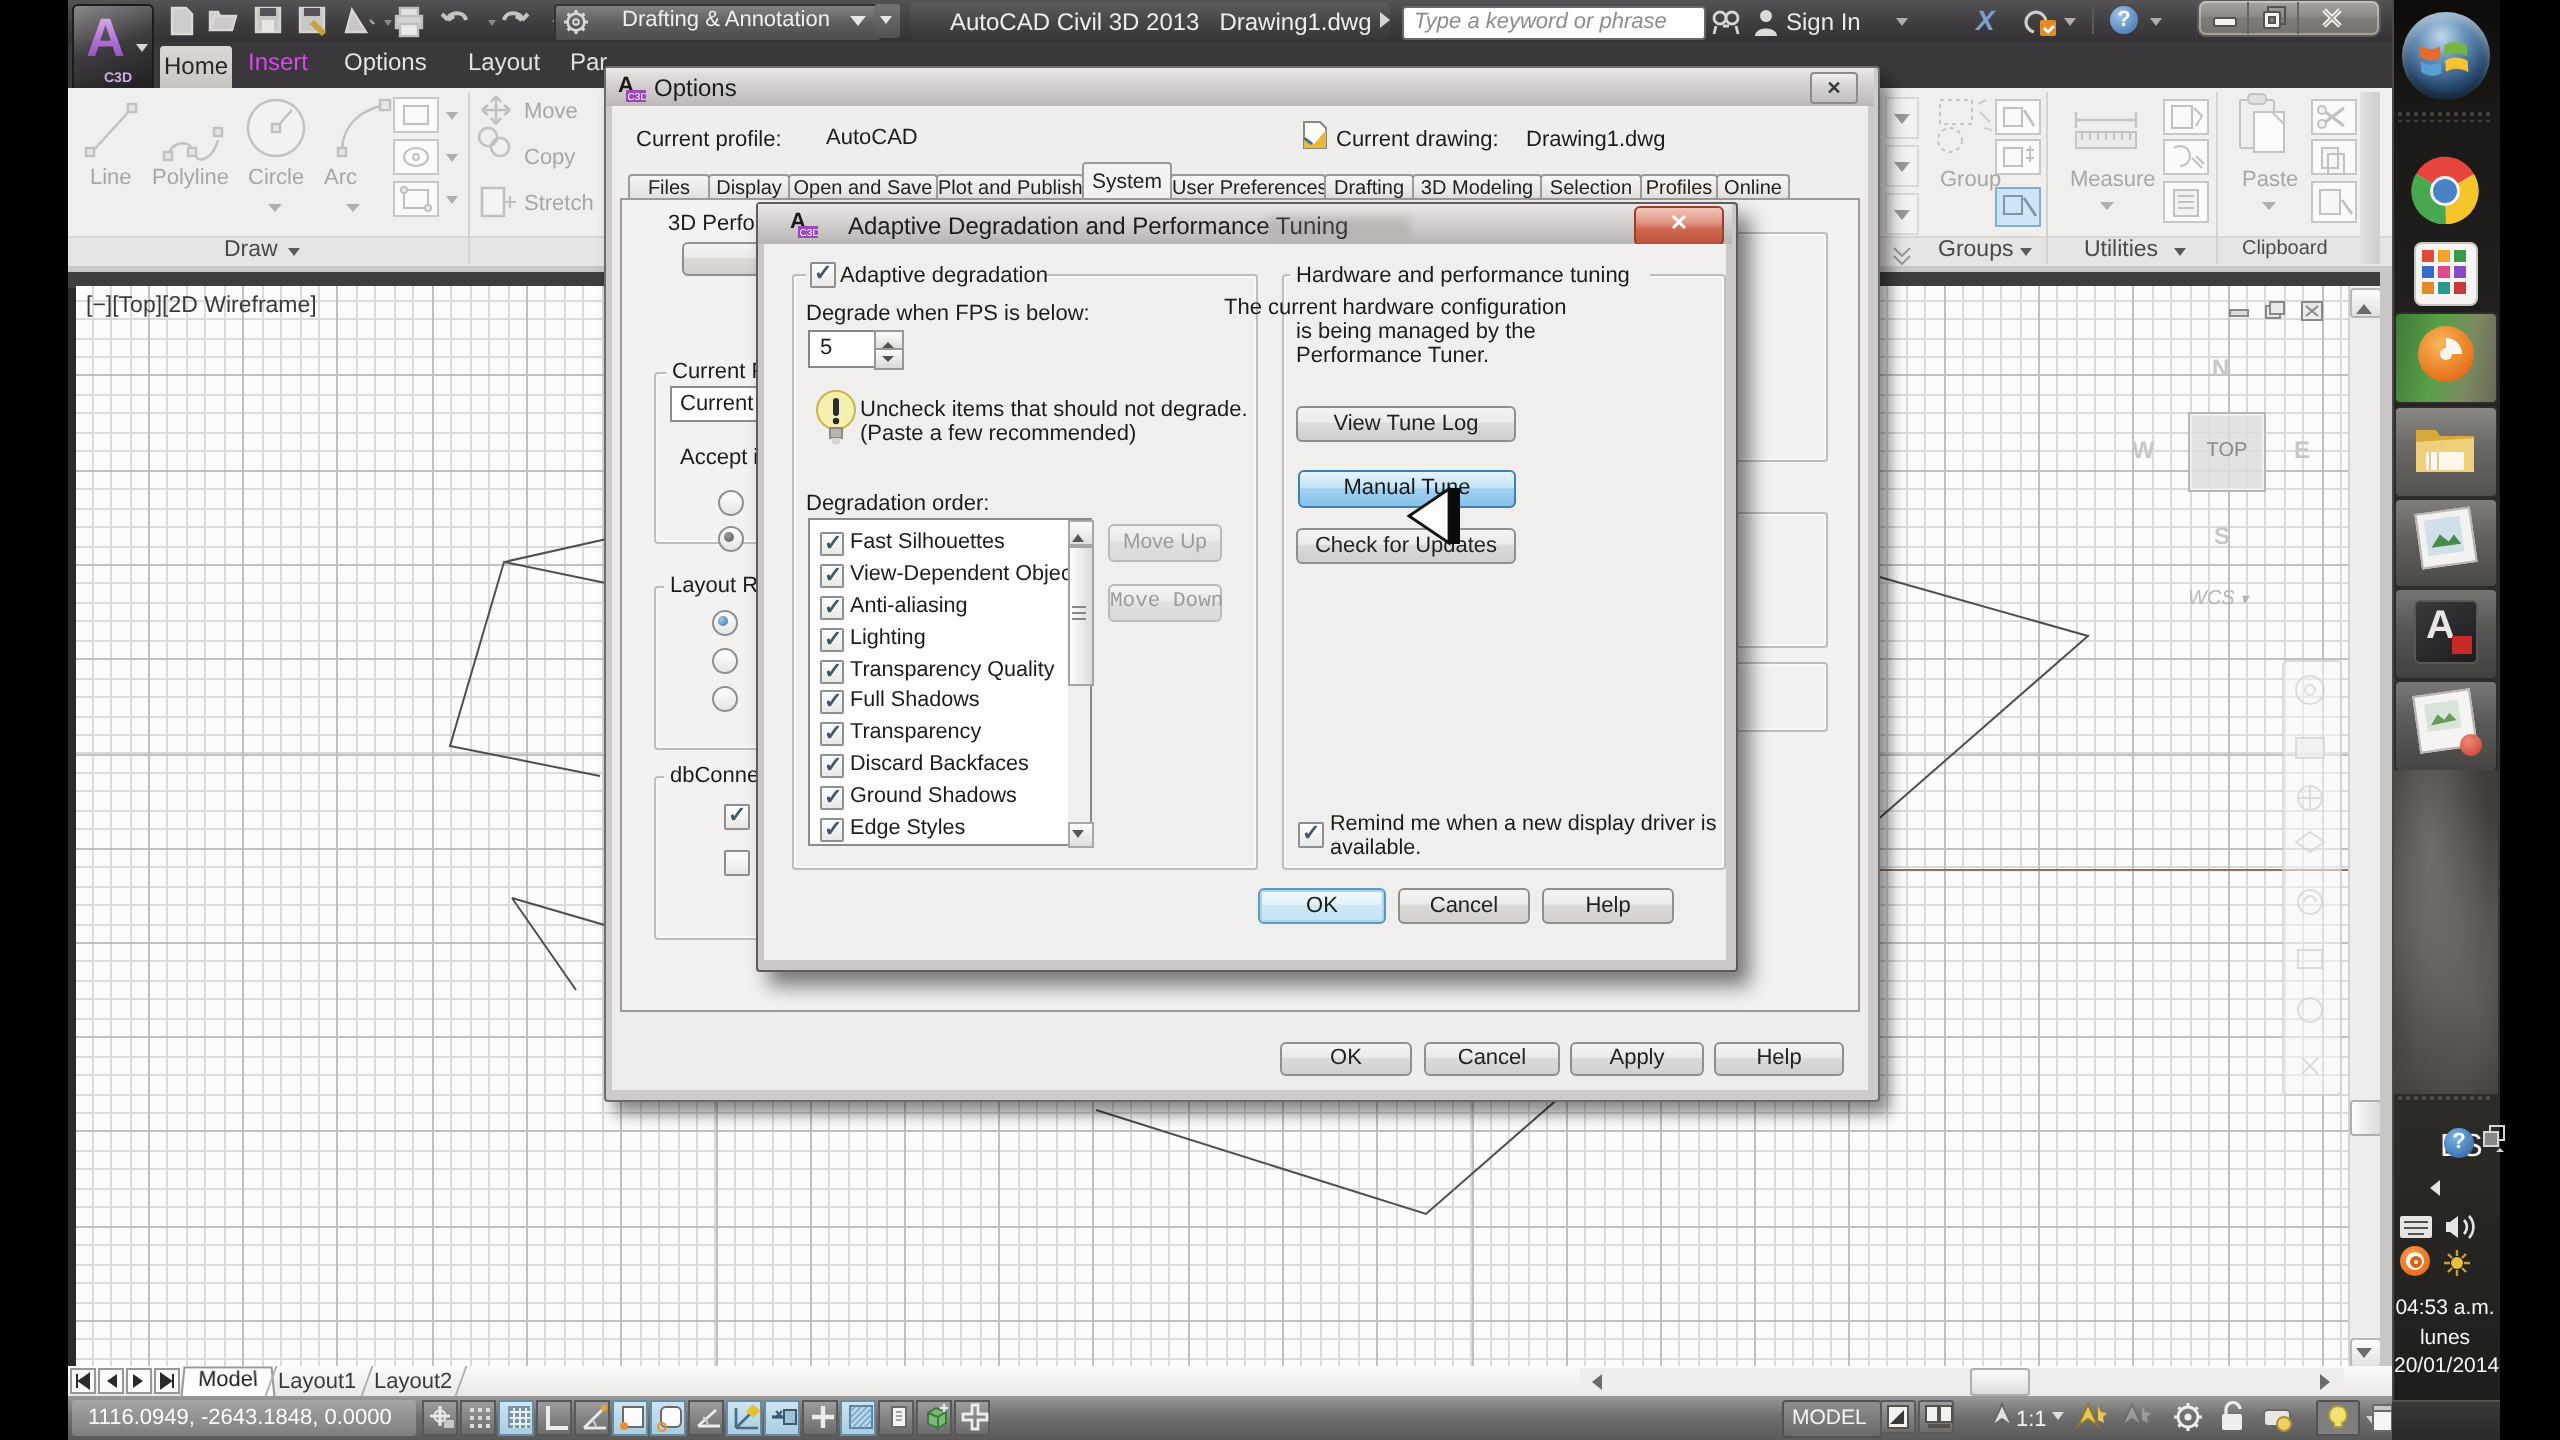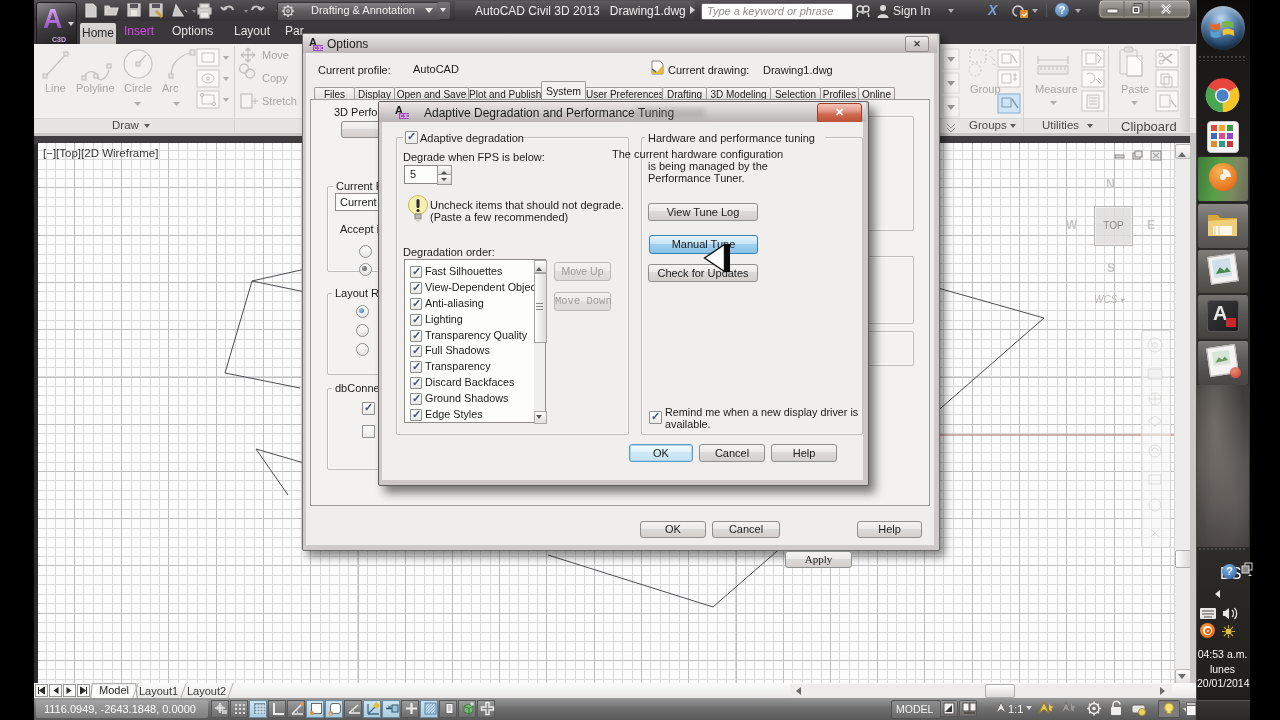--- a/index.html
+++ b/index.html
@@ -300,21 +300,21 @@
       <path d="M46,8 l12,9 M58,8 l-12,9" stroke-width="1.6"></path>
         <circle cx="47" cy="16" r="2" fill="#f4f2f0"></circle>
         <circle cx="47" cy="9" r="2" fill="#f4f2f0"></circle>
       <path d="M47,28 h8 v10 h-8 z M50,31 h8 v10 h-8 z" fill="#f8f6f4"></path>
       <rect x="46" y="49" width="10" height="12" fill="#f8f6f4"></rect>
         <path d="M57,54 l5,7" stroke-width="1.4"></path>
     </g>
     <text x="7" y="47" font-size="11" fill="#a9a7a5">Paste</text>
     <path d="M17,55 l7,0 -3.5,4 z" fill="#b1afad"></path>
   </svg>
-  <div class="abs" style="left:1121px;top:119px;font-size:13px;color:#4a4a48;">Clipboard</div>
+  <div class="abs" style="left:1121px;top:119px;font-size:10px;color:#4a4a48;">Clipboard</div>
   <div class="abs" style="left:1180px;top:46px;width:10px;height:86px;background:linear-gradient(90deg,#e5e3e1,#cfcdcb);"></div>
 
   <div class="abs" style="left:34px;top:136px;width:1162px;height:8px;background:#3f3d3f;"></div>
   <div class="abs" id="canvas" style="left:38px;top:143px;width:1136px;height:540px;background:#fcfcfc;"></div>
   <svg class="abs" style="left:38px;top:143px;" width="1136" height="540" shape-rendering="crispEdges">
     <path d="M8.5,0 V540 M17.5,0 V540 M27.5,0 V540 M36.5,0 V540 M45.5,0 V540 M55.5,0 V540 M64.5,0 V540 M74.5,0 V540 M83.5,0 V540 M93.5,0 V540 M102.5,0 V540 M112.5,0 V540 M121.5,0 V540 M130.5,0 V540 M140.5,0 V540 M149.5,0 V540 M159.5,0 V540 M168.5,0 V540 M178.5,0 V540 M187.5,0 V540 M197.5,0 V540 M206.5,0 V540 M216.5,0 V540 M225.5,0 V540 M234.5,0 V540 M244.5,0 V540 M253.5,0 V540 M263.5,0 V540 M272.5,0 V540 M282.5,0 V540 M291.5,0 V540 M301.5,0 V540 M310.5,0 V540 M319.5,0 V540 M329.5,0 V540 M338.5,0 V540 M348.5,0 V540 M357.5,0 V540 M367.5,0 V540 M376.5,0 V540 M386.5,0 V540 M395.5,0 V540 M405.5,0 V540 M414.5,0 V540 M423.5,0 V540 M433.5,0 V540 M442.5,0 V540 M452.5,0 V540 M461.5,0 V540 M471.5,0 V540 M480.5,0 V540 M490.5,0 V540 M499.5,0 V540 M508.5,0 V540 M518.5,0 V540 M527.5,0 V540 M537.5,0 V540 M546.5,0 V540 M556.5,0 V540 M565.5,0 V540 M575.5,0 V540 M584.5,0 V540 M594.5,0 V540 M603.5,0 V540 M612.5,0 V540 M622.5,0 V540 M631.5,0 V540 M641.5,0 V540 M650.5,0 V540 M660.5,0 V540 M669.5,0 V540 M679.5,0 V540 M688.5,0 V540 M697.5,0 V540 M707.5,0 V540 M716.5,0 V540 M726.5,0 V540 M735.5,0 V540 M745.5,0 V540 M754.5,0 V540 M764.5,0 V540 M773.5,0 V540 M783.5,0 V540 M792.5,0 V540 M801.5,0 V540 M811.5,0 V540 M820.5,0 V540 M830.5,0 V540 M839.5,0 V540 M849.5,0 V540 M858.5,0 V540 M868.5,0 V540 M877.5,0 V540 M886.5,0 V540 M896.5,0 V540 M905.5,0 V540 M915.5,0 V540 M924.5,0 V540 M934.5,0 V540 M943.5,0 V540 M953.5,0 V540 M962.5,0 V540 M972.5,0 V540 M981.5,0 V540 M990.5,0 V540 M1000.5,0 V540 M1009.5,0 V540 M1019.5,0 V540 M1028.5,0 V540 M1038.5,0 V540 M1047.5,0 V540 M1057.5,0 V540 M1066.5,0 V540 M1076.5,0 V540 M1085.5,0 V540 M1094.5,0 V540 M1104.5,0 V540 M1113.5,0 V540 M1123.5,0 V540 M1132.5,0 V540 M1142.5,0 V540 M0,7.5 H1136 M0,16.5 H1136 M0,26.5 H1136 M0,35.5 H1136 M0,44.5 H1136 M0,54.5 H1136 M0,63.5 H1136 M0,73.5 H1136 M0,82.5 H1136 M0,92.5 H1136 M0,101.5 H1136 M0,111.5 H1136 M0,120.5 H1136 M0,130.5 H1136 M0,139.5 H1136 M0,148.5 H1136 M0,158.5 H1136 M0,167.5 H1136 M0,177.5 H1136 M0,186.5 H1136 M0,196.5 H1136 M0,205.5 H1136 M0,215.5 H1136 M0,224.5 H1136 M0,233.5 H1136 M0,243.5 H1136 M0,252.5 H1136 M0,262.5 H1136 M0,271.5 H1136 M0,281.5 H1136 M0,290.5 H1136 M0,300.5 H1136 M0,309.5 H1136 M0,319.5 H1136 M0,328.5 H1136 M0,337.5 H1136 M0,347.5 H1136 M0,356.5 H1136 M0,366.5 H1136 M0,375.5 H1136 M0,385.5 H1136 M0,394.5 H1136 M0,404.5 H1136 M0,413.5 H1136 M0,422.5 H1136 M0,432.5 H1136 M0,441.5 H1136 M0,451.5 H1136 M0,460.5 H1136 M0,470.5 H1136 M0,479.5 H1136 M0,489.5 H1136 M0,498.5 H1136 M0,508.5 H1136 M0,517.5 H1136 M0,526.5 H1136 M0,536.5 H1136 M0,545.5 H1136" stroke="#dadada" stroke-width="1" fill="none"></path>
     <path d="M36.5,0 V540 M83.5,0 V540 M130.5,0 V540 M178.5,0 V540 M225.5,0 V540 M272.5,0 V540 M320.5,0 V540 M367.5,0 V540 M414.5,0 V540 M461.5,0 V540 M508.5,0 V540 M556.5,0 V540 M603.5,0 V540 M650.5,0 V540 M698.5,0 V540 M745.5,0 V540 M792.5,0 V540 M839.5,0 V540 M886.5,0 V540 M934.5,0 V540 M981.5,0 V540 M1028.5,0 V540 M1076.5,0 V540 M1123.5,0 V540 M1170.5,0 V540 M0,44.5 H1136 M0,92.5 H1136 M0,139.5 H1136 M0,186.5 H1136 M0,234.5 H1136 M0,281.5 H1136 M0,328.5 H1136 M0,375.5 H1136 M0,422.5 H1136 M0,470.5 H1136 M0,517.5 H1136 M0,564.5 H1136" stroke="#c0c0c0" stroke-width="1" fill="none"></path>
   </svg>
   <div class="abs" style="left:43px;top:147px;font-size:11.5px;color:#3a3a3a;">[−][Top][2D Wireframe]</div>
 
@@ -617,21 +617,21 @@
       <span class="tick">✓</span>
     </div>
   <div class="abs cb" style="left:362px;top:425px;"></div>
 
   <div class="abs gbox" style="left:640px;top:116px;width:272px;height:113px;"></div>
   <div class="abs gbox" style="left:640px;top:256px;width:272px;height:66px;"></div>
   <div class="abs gbox" style="left:640px;top:331px;width:272px;height:33px;"></div>
 
   <div class="abs btn7" style="left:640px;top:521px;width:64px;height:15px;">OK</div>
   <div class="abs btn7" style="left:712px;top:521px;width:66px;height:15px;">Cancel</div>
-  <div class="abs btn7" style="left:785px;top:551px;width:65px;height:15px;font-family:Liberation Serif, serif;">Apply</div>
+  <div class="abs btn7" style="left:785px;top:521px;width:65px;height:15px;">Apply</div>
   <div class="abs btn7" style="left:857px;top:521px;width:63px;height:15px;">Help</div>
 
   <div class="abs" id="adlg" style="left:378px;top:101px;width:489px;height:383px;
       background:#cbc8c7;border:1px solid #5e5b5a;border-radius:2px;
       box-shadow:6px 7px 10px rgba(0,0,0,0.5);"></div>
   <div class="abs" style="left:379px;top:102px;width:487px;height:20px;
       background:linear-gradient(#ebe8e7,#d4d1d0 45%,#b7b4b3);"></div>
   <svg class="abs" style="left:394px;top:104px;" width="15" height="15" viewBox="0 0 15 15">
     <text x="1" y="10" font-size="11" font-weight="bold" fill="#1a1a1a">A</text>
     <rect x="5" y="9" width="10" height="6" fill="#9a4ab8"></rect>

